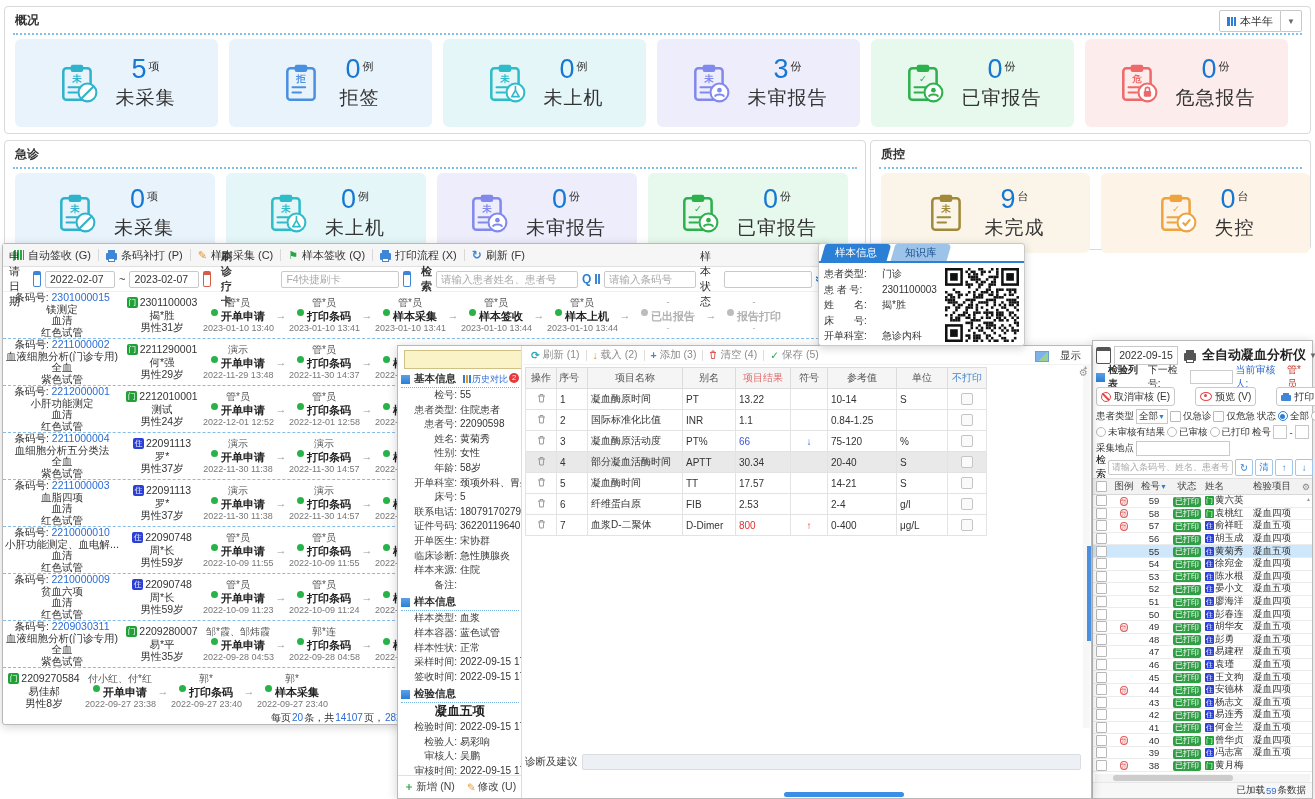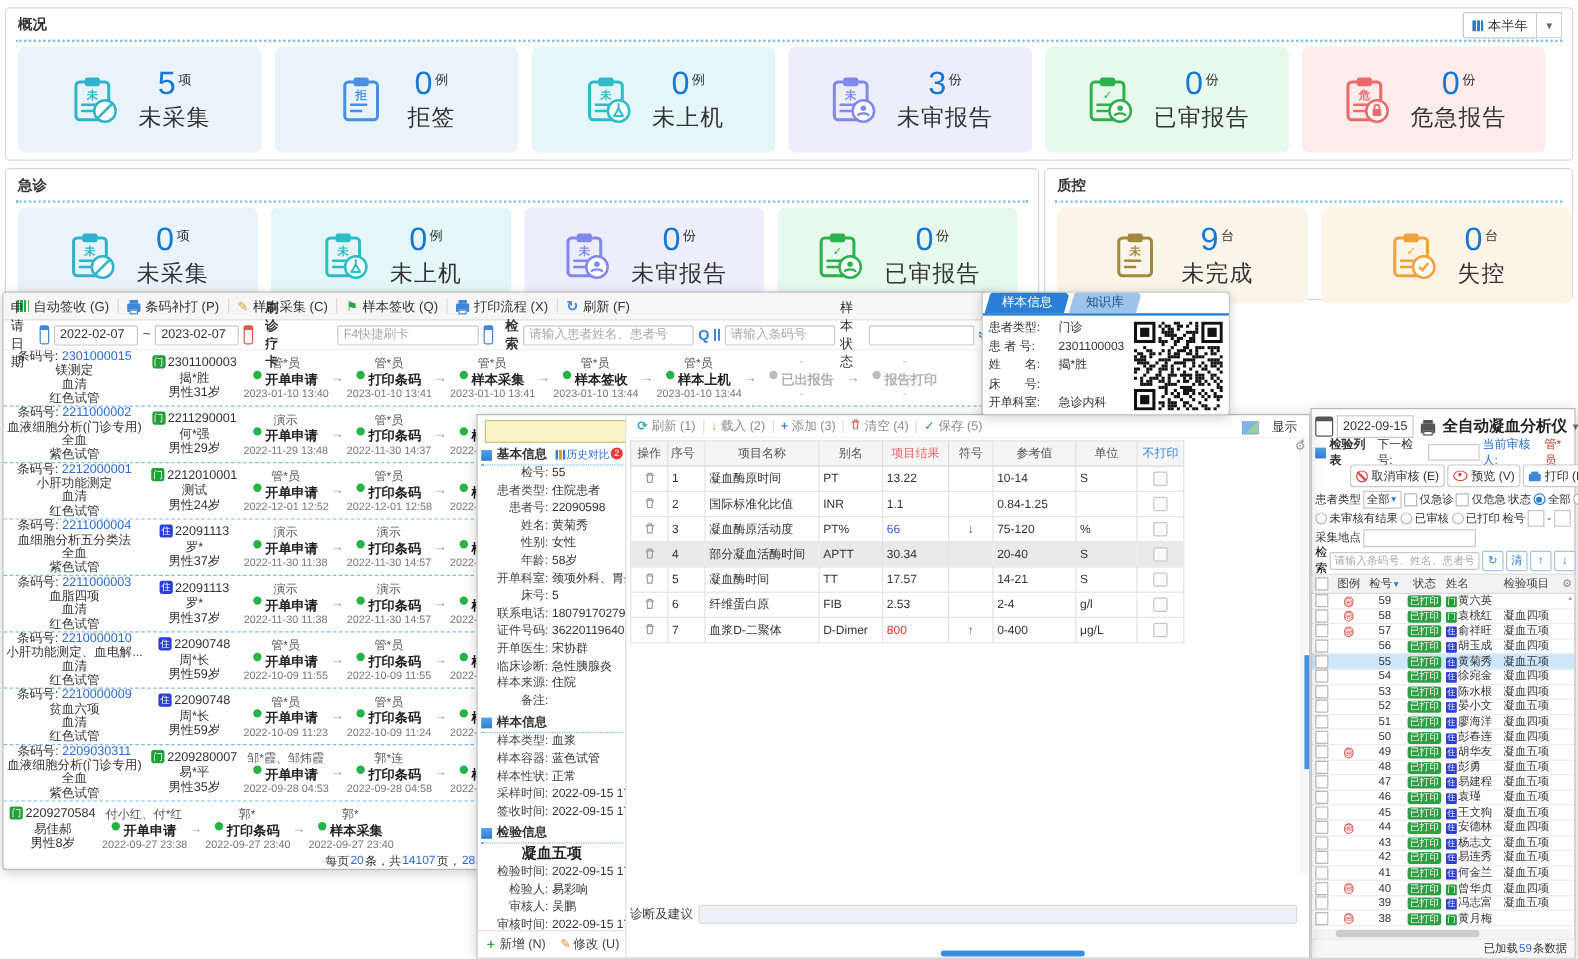--- a/index.html
+++ b/index.html
@@ -136,21 +136,21 @@
   .prt{position:relative;width:12px;height:8px;background:#555;border-radius:1px;margin:3px 0 0 3px;flex:none;}
   .prt:before{content:"";position:absolute;left:2px;top:-3px;width:8px;height:3px;background:#555;}
   .prt:after{content:"";position:absolute;left:2px;bottom:-2px;width:6px;height:2px;background:#fff;border:1px solid #555;}
   .rw-inst{font-size:13px;font-weight:bold;color:#222;margin-left:3px;white-space:nowrap;}
   .rw-caret{margin-left:auto;color:#666;font-size:8px;padding-right:4px;}
   .rw-sub{height:16px;display:flex;align-items:center;font-size:10px;color:#333;padding:0 3px;gap:3px;flex:none;}
   .rw-sub b{font-weight:bold;}
   .nextbox{width:44px;height:12px;border:1px solid #ccc;background:#fff;}
   .reviewer-lab{color:#2b6cd4;margin-left:auto;}
   .reviewer{color:#c0392b;}
-  .rw-btns{display:flex;align-items:center;gap:2px;padding:2px 20px;flex:none;margin-left:12px;}
+  .rw-btns{display:flex;align-items:center;gap:20px;padding:2px 3px;flex:none;}
   .rbtn{height:17px;border:1px solid #c9c9c9;border-radius:3px;background:#fff;font-size:10px;color:#333;display:flex;align-items:center;gap:3px;padding:0 4px;white-space:nowrap;}
   .rbtn.disabled{color:#b5b5b5;}
   .i-cancel{position:relative;width:8px;height:8px;border:1.5px solid #e04848;border-radius:50%;flex:none;}
   .i-cancel:before{content:"";position:absolute;left:-1px;top:3px;width:10px;height:1.5px;background:#e04848;transform:rotate(45deg);}
   .i-eye{position:relative;width:10px;height:7px;border:1.5px solid #e04848;border-radius:50%;flex:none;}
   .i-eye:before{content:"";position:absolute;left:2.5px;top:1px;width:3px;height:3px;background:#e04848;border-radius:50%;}
   .i-printb{position:relative;width:10px;height:6px;background:#3f86d6;border-radius:1px;margin-top:2px;flex:none;}
   .i-printb:before{content:"";position:absolute;left:2px;top:-2px;width:6px;height:2px;background:#3f86d6;}
   .i-trash{width:7px;height:8px;border:1px solid #e08080;border-top:2px solid #e08080;border-radius:1px;flex:none;}
   .rw-filter{font-size:9.5px;color:#333;padding:0 3px;flex:none;}

